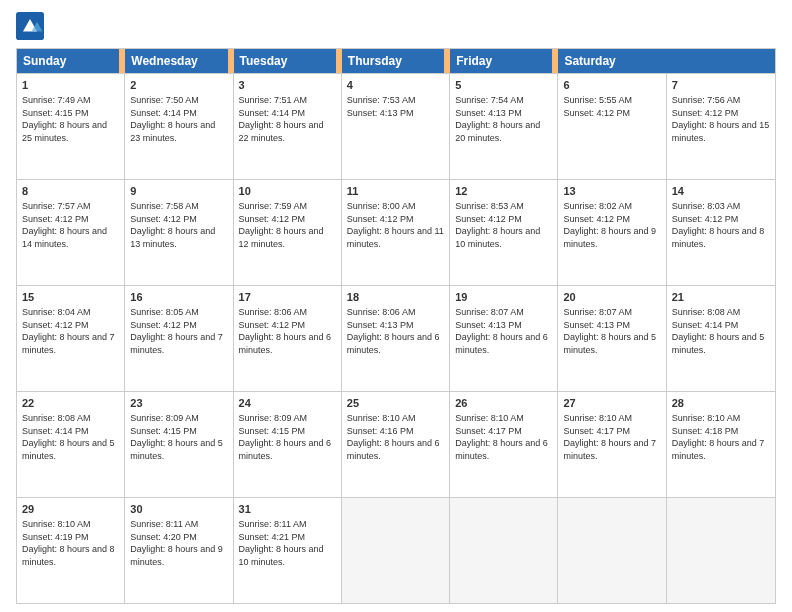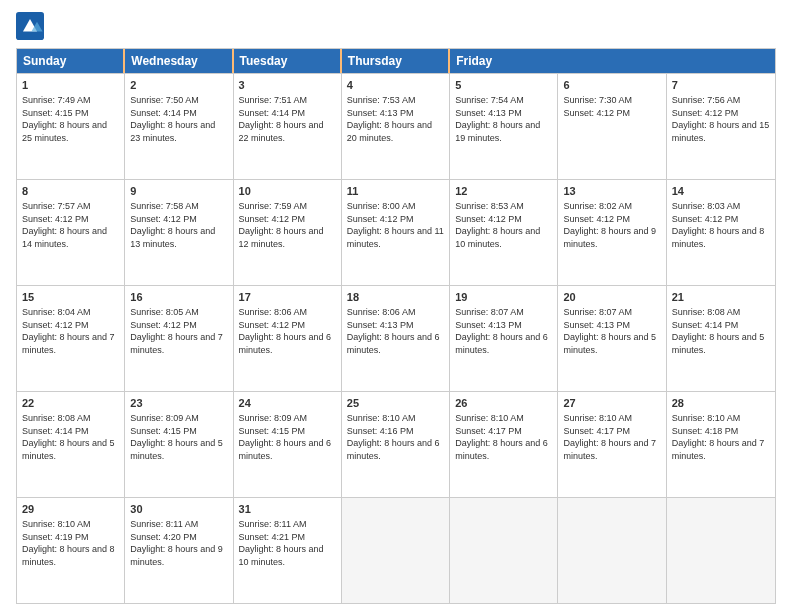--- a/index.html
+++ b/index.html
@@ -66,21 +66,21 @@
       display: grid;
       grid-template-columns: repeat(7, 1fr);
       background: #2a6db5;
     }
     .cal-header-cell {
       color: #fff;
       font-weight: bold;
       font-size: 12px;
       padding: 5px 6px;
       text-align: left;
-      border-right: 2px solid #fdba74;
+      border-right: 6px solid #fdba74;
     }
     .cal-header-cell:last-child {
       border-right: none;
     }
     .cal-body {
       flex: 1;
       display: flex;
       flex-direction: column;
     }
     .cal-row {
@@ -137,29 +137,30 @@
     </div>
   </div>
 
   <div class="calendar">
     <div class="cal-header">
     <div class="cal-header-cell">Sunday</div>
         <div class="cal-header-cell">Wednesday</div>
         <div class="cal-header-cell">Tuesday</div>
         <div class="cal-header-cell">Thursday</div>
         <div class="cal-header-cell">Friday</div>
+        <div class="cal-header-cell">Saturday</div>
       </div>
     <div class="cal-body">
     <div class="cal-row">
           <div class="cal-cell"><span class="day-num">1</span><span class="info">Sunrise: 7:49 AM</span><br><span class="info">Sunset: 4:15 PM</span><br><span class="info">Daylight: 8 hours and 25 minutes.</span></div>
           <div class="cal-cell"><span class="day-num">2</span><span class="info">Sunrise: 7:50 AM</span><br><span class="info">Sunset: 4:14 PM</span><br><span class="info">Daylight: 8 hours and 23 minutes.</span></div>
           <div class="cal-cell"><span class="day-num">3</span><span class="info">Sunrise: 7:51 AM</span><br><span class="info">Sunset: 4:14 PM</span><br><span class="info">Daylight: 8 hours and 22 minutes.</span></div>
-          <div class="cal-cell"><span class="day-num">4</span><span class="info">Sunrise: 7:53 AM</span><br><span class="info">Sunset: 4:13 PM</span><br><span class="info">Daylight: 8 hours and 20 minutes.</span></div>
-          <div class="cal-cell"><span class="day-num">5</span><span class="info">Sunrise: 7:54 AM</span><br><span class="info">Sunset: 4:13 PM</span><br><span class="info">Daylight: 8 hours and 19 minutes.</span></div>
-          <div class="cal-cell"><span class="day-num">6</span><span class="info">Sunrise: 7:30 AM</span><br><span class="info">Sunset: 4:12 PM</span><br></div>
+          <div class="cal-cell"><span class="day-num">4</span><span class="info">Sunrise: 7:53 AM</span><br><span class="info">Sunset: 4:13 PM</span><br></div>
+          <div class="cal-cell"><span class="day-num">5</span><span class="info">Sunrise: 7:54 AM</span><br><span class="info">Sunset: 4:13 PM</span><br><span class="info">Daylight: 8 hours and 20 minutes.</span></div>
+          <div class="cal-cell"><span class="day-num">6</span><span class="info">Sunrise: 5:55 AM</span><br><span class="info">Sunset: 4:12 PM</span><br></div>
           <div class="cal-cell"><span class="day-num">7</span><span class="info">Sunrise: 7:56 AM</span><br><span class="info">Sunset: 4:12 PM</span><br><span class="info">Daylight: 8 hours and 15 minutes.</span></div>
         </div>
         <div class="cal-row">
           <div class="cal-cell"><span class="day-num">8</span><span class="info">Sunrise: 7:57 AM</span><br><span class="info">Sunset: 4:12 PM</span><br><span class="info">Daylight: 8 hours and 14 minutes.</span></div>
           <div class="cal-cell"><span class="day-num">9</span><span class="info">Sunrise: 7:58 AM</span><br><span class="info">Sunset: 4:12 PM</span><br><span class="info">Daylight: 8 hours and 13 minutes.</span></div>
           <div class="cal-cell"><span class="day-num">10</span><span class="info">Sunrise: 7:59 AM</span><br><span class="info">Sunset: 4:12 PM</span><br><span class="info">Daylight: 8 hours and 12 minutes.</span></div>
           <div class="cal-cell"><span class="day-num">11</span><span class="info">Sunrise: 8:00 AM</span><br><span class="info">Sunset: 4:12 PM</span><br><span class="info">Daylight: 8 hours and 11 minutes.</span></div>
           <div class="cal-cell"><span class="day-num">12</span><span class="info">Sunrise: 8:53 AM</span><br><span class="info">Sunset: 4:12 PM</span><br><span class="info">Daylight: 8 hours and 10 minutes.</span></div>
           <div class="cal-cell"><span class="day-num">13</span><span class="info">Sunrise: 8:02 AM</span><br><span class="info">Sunset: 4:12 PM</span><br><span class="info">Daylight: 8 hours and 9 minutes.</span></div>
           <div class="cal-cell"><span class="day-num">14</span><span class="info">Sunrise: 8:03 AM</span><br><span class="info">Sunset: 4:12 PM</span><br><span class="info">Daylight: 8 hours and 8 minutes.</span></div>

